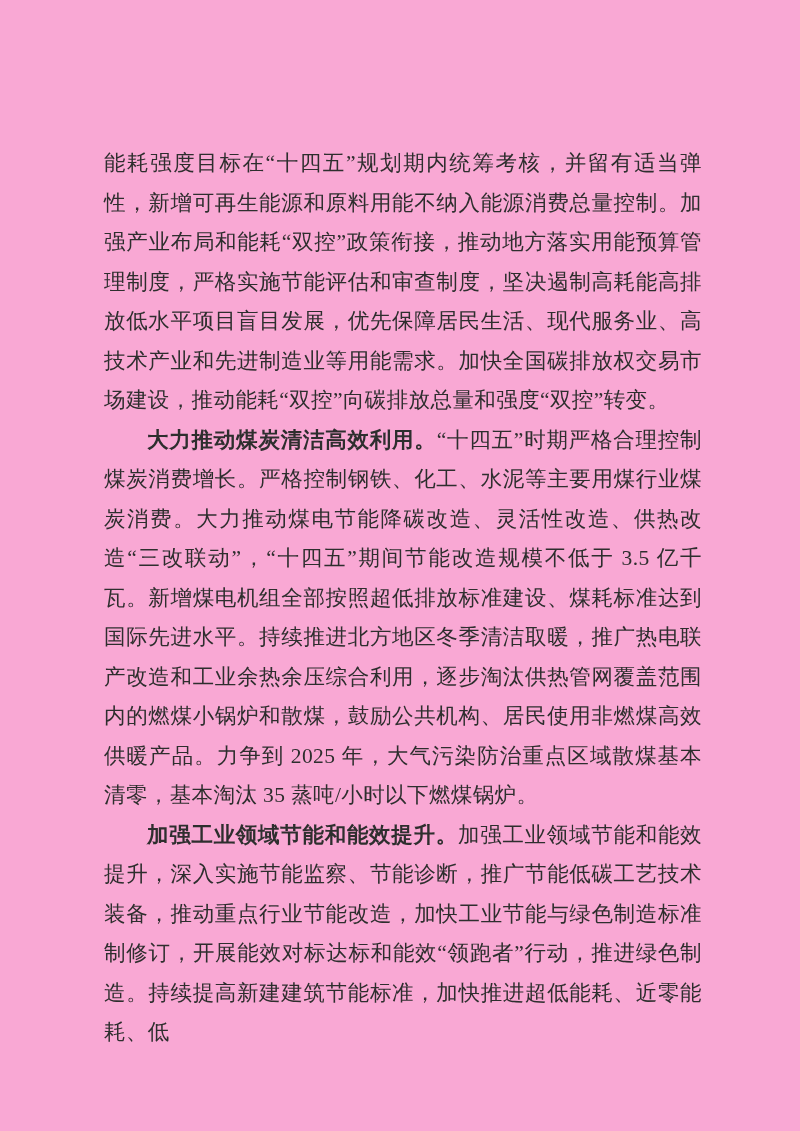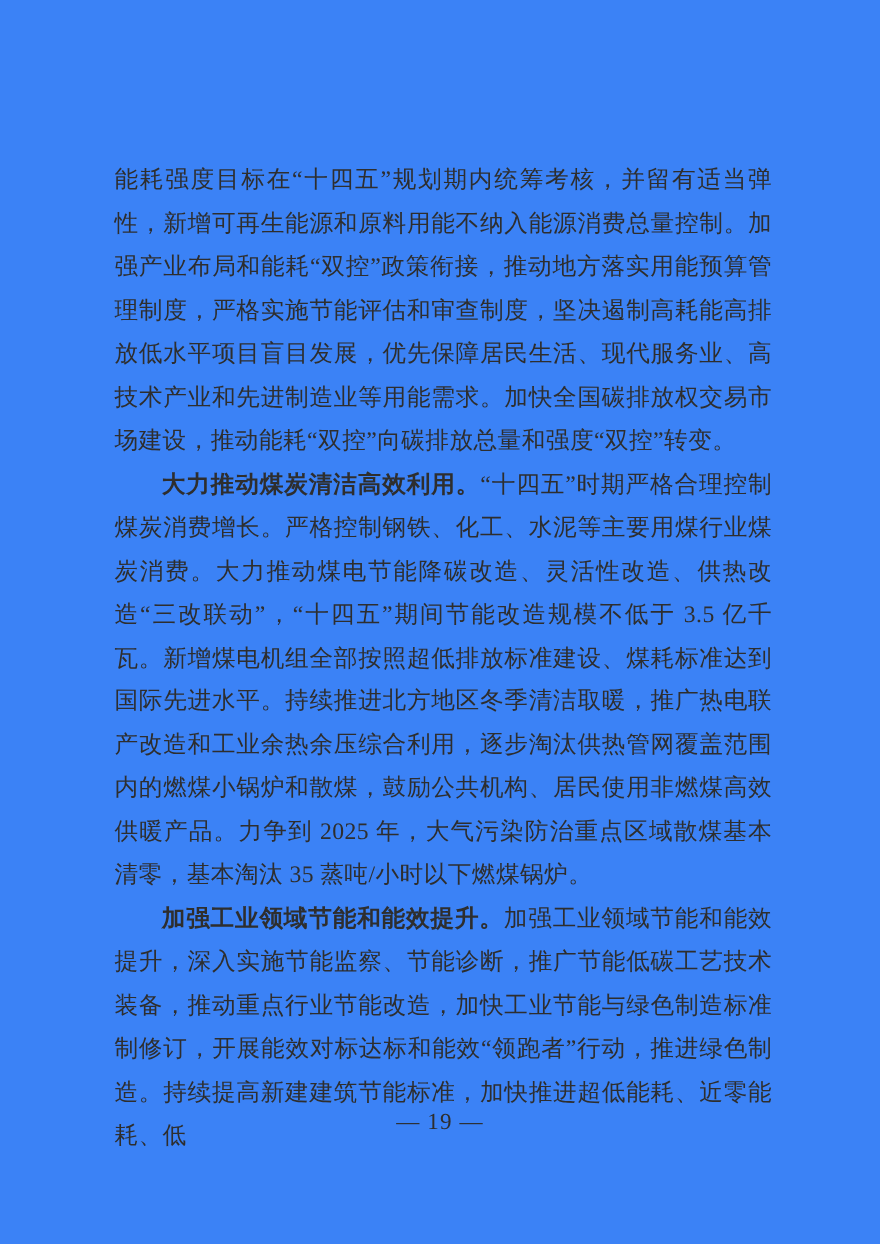--- a/index.html
+++ b/index.html
@@ -4,21 +4,21 @@
 <style>
   html, body {
     margin: 0;
     padding: 0;
     background: #ffffff;
   }
   .page {
     position: relative;
     width: 800px;
     height: 1131px;
-    background: #3b82f6;
+    background: #f9a8d4;
     overflow: hidden;
     font-family: "Liberation Serif", "DejaVu Serif", serif;
   }
   .text-block {
     position: absolute;
     left: 104px;
     top: 144px;
     width: 598px;
     font-size: 21.5px;
     line-height: 39.5px;
@@ -52,14 +52,13 @@
 </style>
 </head>
 <body>
 
 <div class="page">
   <div class="text-block">
     <p class="para"><span class="lead"></span><span>能耗强度目标在“十四五”规划期内统筹考核，并留有适当弹性，新增可再生能源和原料用能不纳入能源消费总量控制。加强产业布局和能耗“双控”政策衔接，推动地方落实用能预算管理制度，严格实施节能评估和审查制度，坚决遏制高耗能高排放低水平项目盲目发展，优先保障居民生活、现代服务业、高技术产业和先进制造业等用能需求。加快全国碳排放权交易市场建设，推动能耗“双控”向碳排放总量和强度“双控”转变。</span></p>
     <p class="para indent"><span class="lead">大力推动煤炭清洁高效利用。</span><span>“十四五”时期严格合理控制煤炭消费增长。严格控制钢铁、化工、水泥等主要用煤行业煤炭消费。大力推动煤电节能降碳改造、灵活性改造、供热改造“三改联动”，“十四五”期间节能改造规模不低于 3.5 亿千瓦。新增煤电机组全部按照超低排放标准建设、煤耗标准达到国际先进水平。持续推进北方地区冬季清洁取暖，推广热电联产改造和工业余热余压综合利用，逐步淘汰供热管网覆盖范围内的燃煤小锅炉和散煤，鼓励公共机构、居民使用非燃煤高效供暖产品。力争到 2025 年，大气污染防治重点区域散煤基本清零，基本淘汰 35 蒸吨/小时以下燃煤锅炉。</span></p>
     <p class="para indent"><span class="lead">加强工业领域节能和能效提升。</span><span>加强工业领域节能和能效提升，深入实施节能监察、节能诊断，推广节能低碳工艺技术装备，推动重点行业节能改造，加快工业节能与绿色制造标准制修订，开展能效对标达标和能效“领跑者”行动，推进绿色制造。持续提高新建建筑节能标准，加快推进超低能耗、近零能耗、低</span></p>
   </div>
-  <div class="page-number">— 19 —</div>
 </div>
 
 </body></html>

